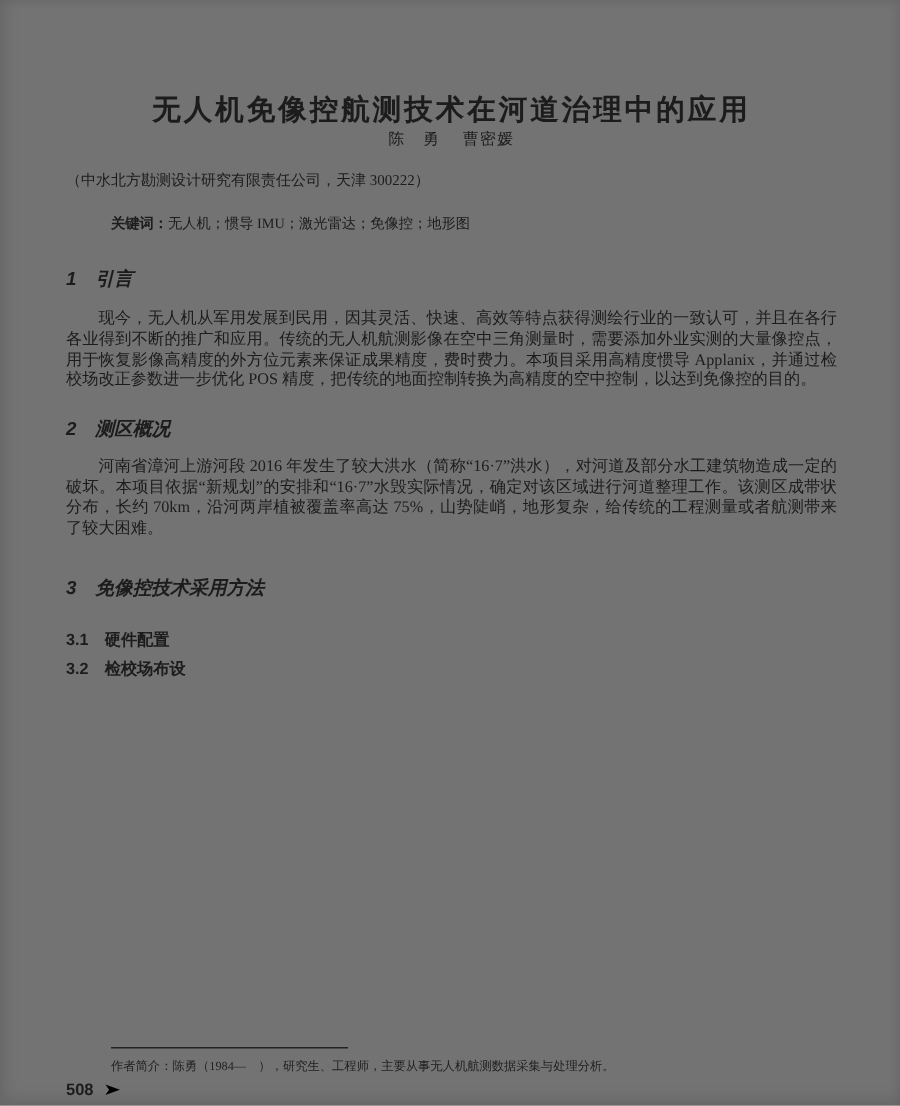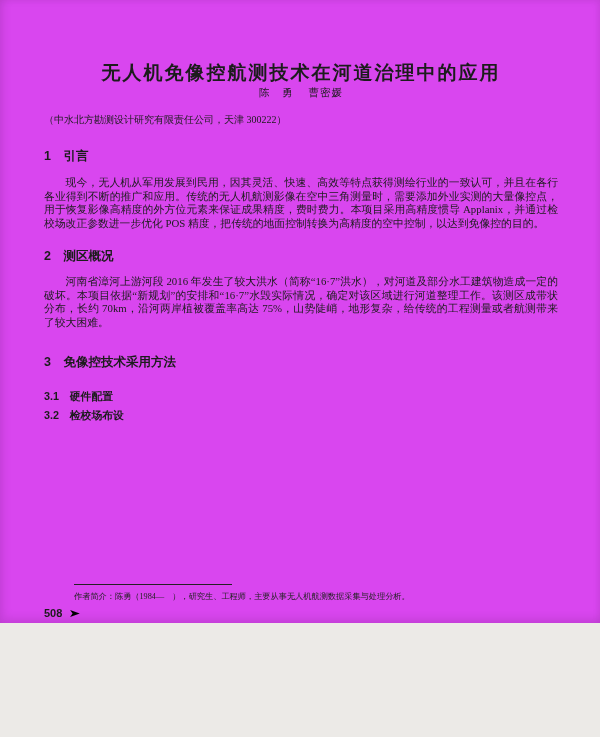--- a/index.html
+++ b/index.html
@@ -5,22 +5,22 @@
   html,body{margin:0;padding:0;}
   body{
     width:600px;height:737px;
     background:#eceae7;
     font-family:"Liberation Serif", serif;
     color:#1c1c1c;
     overflow:hidden;
   }
   .page{
     position:relative;
-    width:600px;height:623px;
-    background:#d946ef;
+    width:600px;height:737px;
+    background:#737373;
     box-shadow: inset 3px -4px 10px rgba(0,0,0,0.10), inset -2px 2px 6px rgba(0,0,0,0.05);
     box-sizing:border-box;
   }
   .content{
     position:absolute; inset:0;
     padding:60px 42px 0 44px;
     box-sizing:border-box;
   }
   .title{
     font-family:"Liberation Sans", sans-serif;
@@ -55,20 +55,21 @@
     font-weight:bold;
   }
   .keywords{
     margin:0;
   }
   .sec-h{
     font-family:"Liberation Sans", sans-serif;
     font-weight:bold;
     font-size:12.5px;
     margin:0;
+    font-style:italic;
   }
   .sub-h{
     font-family:"Liberation Sans", sans-serif;
     font-weight:bold;
     font-size:10.8px;
     margin:0;
   }
   .body-p{
     font-size:10.8px;
     line-height:13.7px;
@@ -124,20 +125,21 @@
 <div class="page">
   <div class="content">
 
     <h1 class="title">无人机免像控航测技术在河道治理中的应用</h1>
 
     <div class="authors">陈　勇　 曹密媛</div>
 
     <div class="affiliation">（中水北方勘测设计研究有限责任公司，天津  300222）</div>
 
     <div class="abstract">
+      <p class="hang keywords"><span class="lbl">关键词：</span><span>无人机；惯导 IMU；激光雷达；免像控；地形图</span></p>
     </div>
 
     <h2 class="sec-h mt-sec1">1　引言</h2>
     <p class="body-p mt-p1">现今，无人机从军用发展到民用，因其灵活、快速、高效等特点获得测绘行业的一致认可，并且在各行各业得到不断的推广和应用。传统的无人机航测影像在空中三角测量时，需要添加外业实测的大量像控点，用于恢复影像高精度的外方位元素来保证成果精度，费时费力。本项目采用高精度惯导 Applanix，并通过检校场改正参数进一步优化 POS 精度，把传统的地面控制转换为高精度的空中控制，以达到免像控的目的。</p>
 
     <h2 class="sec-h mt-sec2">2　测区概况</h2>
     <p class="body-p mt-p2">河南省漳河上游河段 2016 年发生了较大洪水（简称“16·7”洪水），对河道及部分水工建筑物造成一定的破坏。本项目依据“新规划”的安排和“16·7”水毁实际情况，确定对该区域进行河道整理工作。该测区成带状分布，长约 70km，沿河两岸植被覆盖率高达 75%，山势陡峭，地形复杂，给传统的工程测量或者航测带来了较大困难。</p>
 
     <h2 class="sec-h mt-sec3">3　免像控技术采用方法</h2>
 

